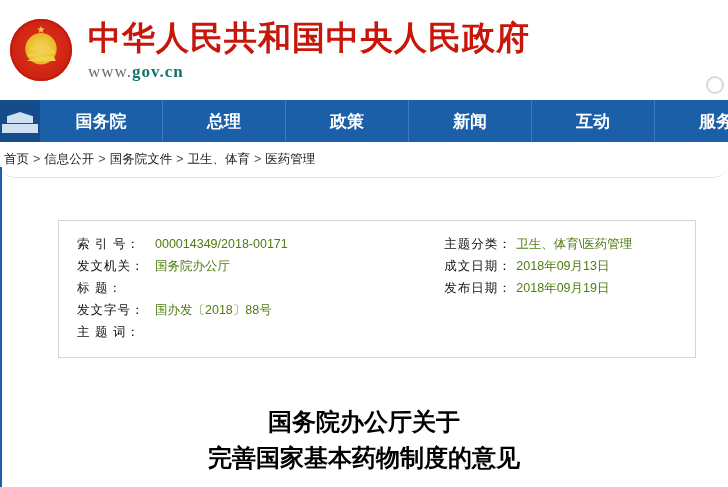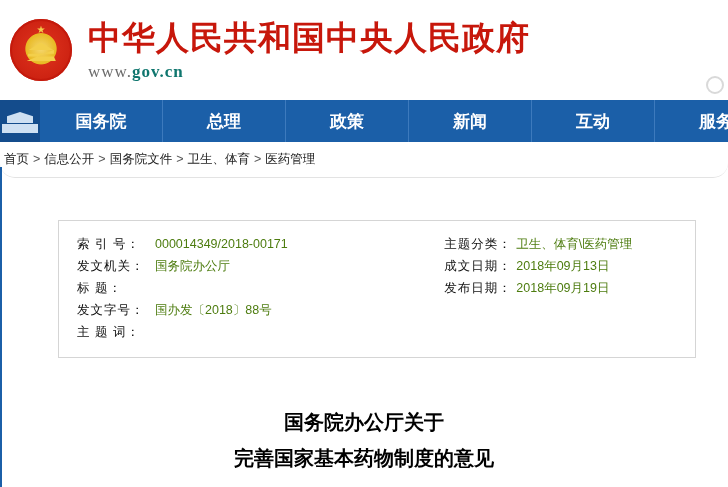--- a/index.html
+++ b/index.html
@@ -222,21 +222,21 @@
   .meta-col.right .meta-row {
     padding-left: 8px;
   }
 
   
   .doc-title {
     margin-top: 46px;
     text-align: center;
     font-family: "Liberation Serif", serif;
     font-weight: bold;
-    font-size: 20px;
+    font-size: 24px;
     line-height: 36px;
     color: #000;
   }
 </style>
 </head>
 <body>
 
 <div class="page">
 
   <div class="header">

